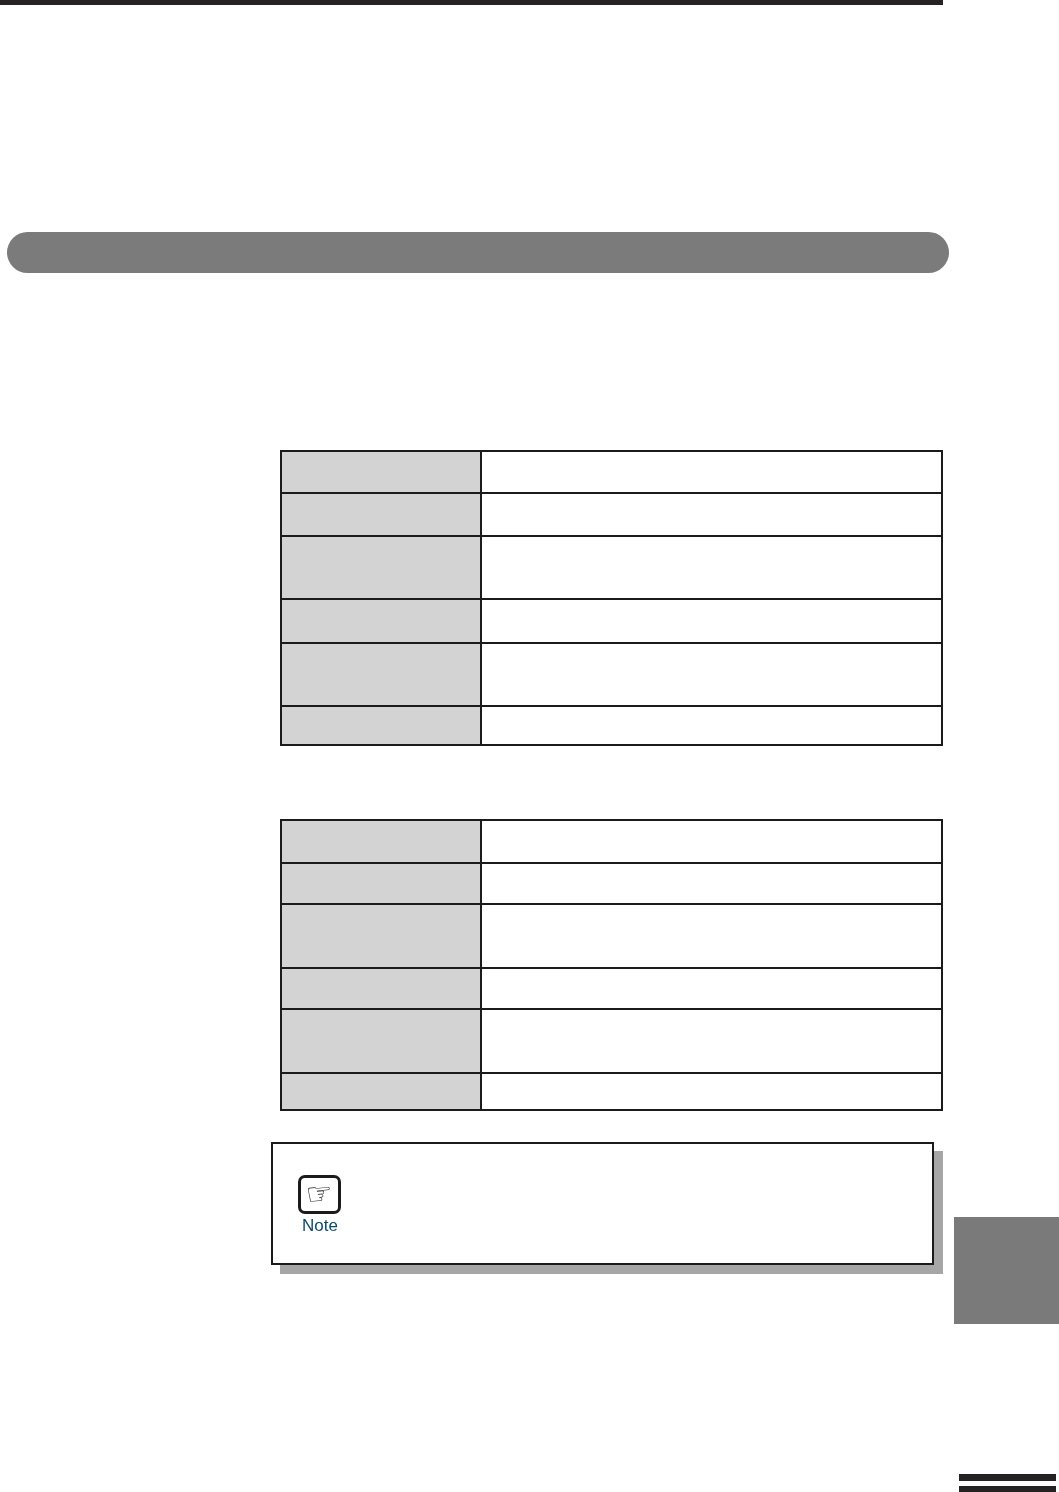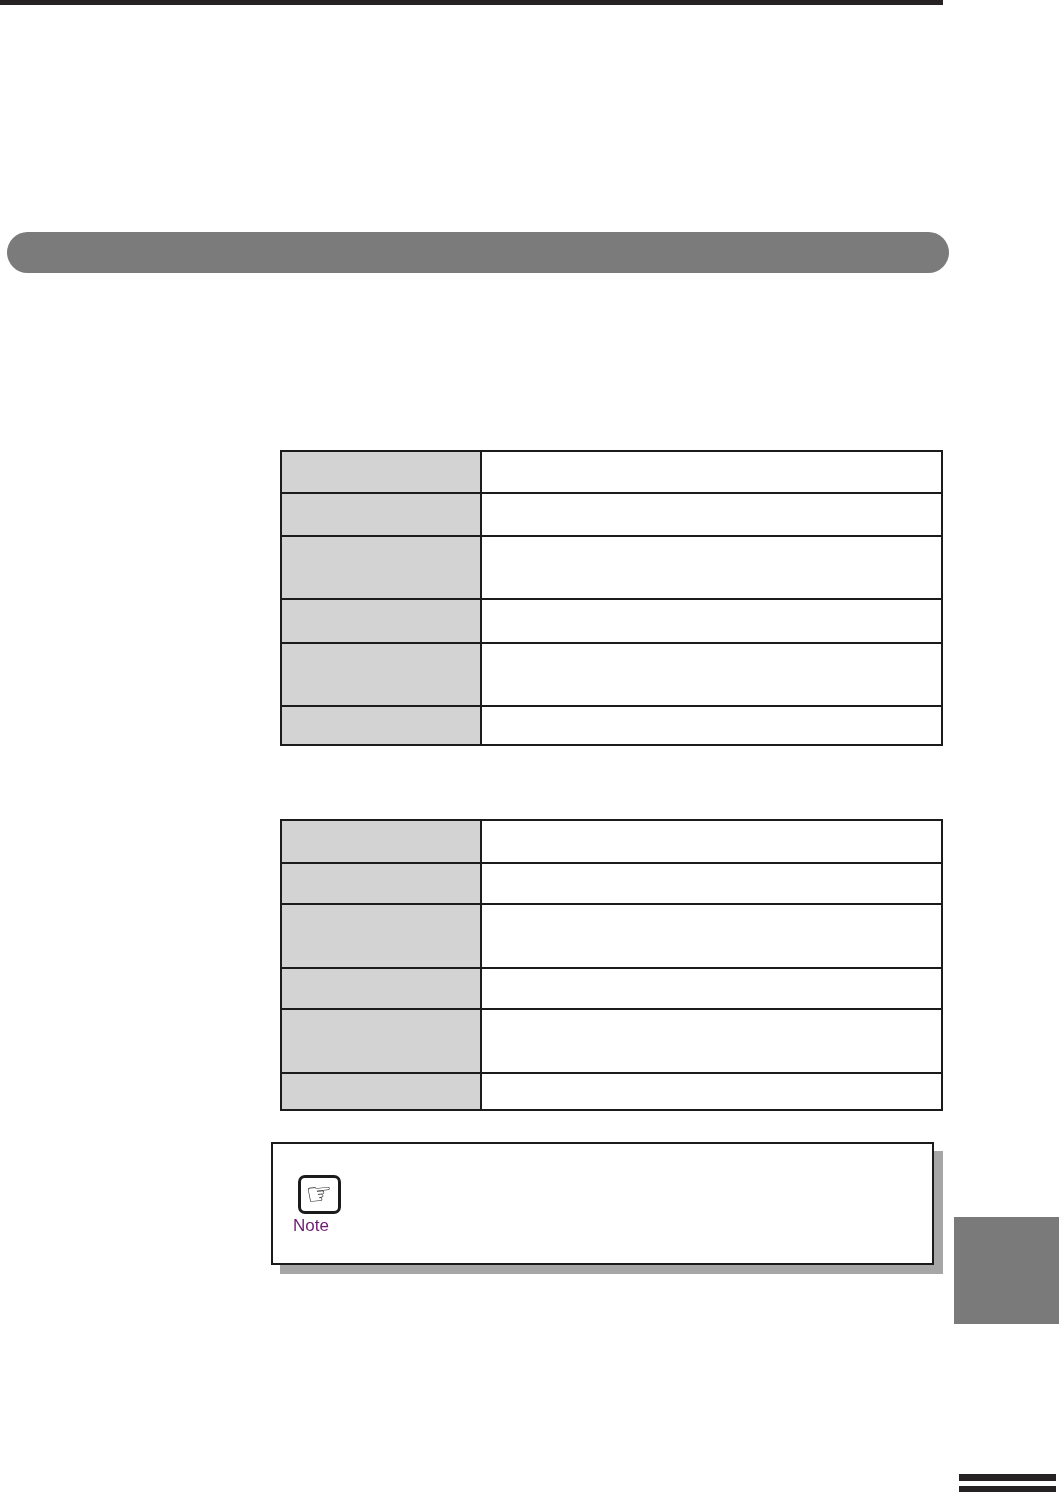--- a/index.html
+++ b/index.html
@@ -88,23 +88,23 @@
     font-family: "DejaVu Sans", sans-serif;
     font-size: 30px;
     line-height: 1;
     color: #1b1b1b;
     transform: rotate(-6deg) translateY(-1px);
   }
   .note-label {
     position: absolute;
     left: 20px; top: 72px;
     width: 54px;
-    text-align: left;
+    text-align: center;
     font-size: 17px;
-    color: #701a75;
+    color: #0c4a6e;
   }
 
   
   .chapter-tab {
     position: absolute;
     left: 954px; top: 1217px;
     width: 105px; height: 107px;
     background: #7a7a7a;
   }
 

